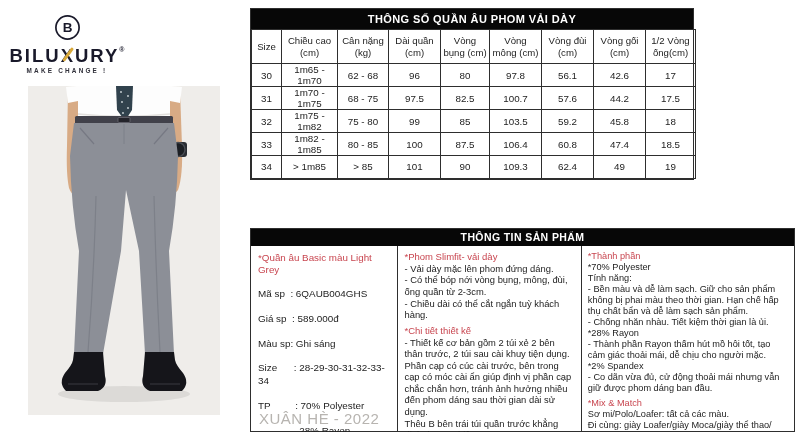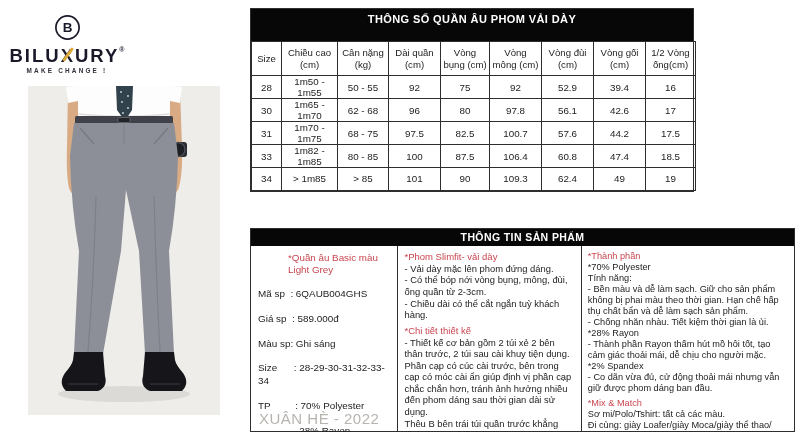--- a/index.html
+++ b/index.html
@@ -21,37 +21,37 @@
   .gold-slash{position:absolute;left:-1px;top:7px;width:16px;height:2.6px;
     background:var(--gold);transform:rotate(-54deg);border-radius:2px;pointer-events:none;}
   .tagline{margin-top:2px;font-size:6.4px;font-weight:bold;letter-spacing:2.2px;color:#30303a;}
 
   
   .photo{position:absolute;left:28px;top:86px;width:192px;height:329px;}
 
   
   .size-wrap{position:absolute;left:250px;top:8px;width:444px;border:1px solid var(--table-border);}
   .bar{background:var(--bar-black);color:#fff;font-weight:bold;text-align:center;
-    font-size:11px;letter-spacing:.4px;height:32px;line-height:20px;}
+    font-size:11px;letter-spacing:.4px;height:20px;line-height:20px;}
   table{border-collapse:collapse;table-layout:fixed;width:100%;}
   th,td{border:1px solid var(--table-border);text-align:center;vertical-align:middle;}
   th{font-weight:normal;font-size:9.6px;line-height:1.18;height:34px;padding:1px 1px;}
   td{font-size:9.8px;height:22.5px;padding:0 1px;}
 
   
   .info-wrap{position:absolute;left:250px;top:228px;width:545px;height:204px;
     border:1px solid var(--table-border);background:#fff;}
   .bar2{background:var(--bar-black);color:#fff;font-weight:bold;text-align:center;
     font-size:10.5px;letter-spacing:.4px;height:17px;line-height:17px;}
   .info-cols{display:flex;height:186px;}
   .icol{height:100%;overflow:hidden;position:relative;}
   .icol1{width:147px;padding:6px 5px 6px 7px;}
   .icol2{width:184px;border-left:1px solid var(--table-border);padding:5px 6px;}
   .icol3{width:214px;border-left:1px solid var(--table-border);padding:5px 6px;}
-  .red-head{color:var(--accent-red);font-size:9.8px;line-height:1.25;margin-left:30px;}
+  .red-head{color:var(--accent-red);font-size:9.8px;line-height:1.25;}
   .c1-line{font-size:9.9px;line-height:1.28;margin-top:12px;white-space:pre-wrap;}
   .c1-footer{position:absolute;left:8px;bottom:5px;color:var(--footer-grey);
     font-size:15px;letter-spacing:.5px;}
   .sec-head{color:var(--accent-red);font-size:9.5px;line-height:1.25;}
   .sec-head.gap{margin-top:4px;}
   .sec-line{font-size:9.4px;line-height:1.23;}
   .icol3 .sec-line,.icol3 .sec-head{font-size:9.2px;line-height:1.2;}
 </style>
 </head>
 <body>
@@ -126,51 +126,51 @@
             <th>Dài quần (cm)</th>
             <th>Vòng bụng (cm)</th>
             <th>Vòng mông (cm)</th>
             <th>Vòng đùi (cm)</th>
             <th>Vòng gối (cm)</th>
             <th>1/2 Vòng ống(cm)</th>
           </tr>
         </thead>
       <tbody>
           <tr>
-            <td>28</td>
-            <td>1m50 - 1m55</td>
-            <td>50 - 55</td>
-            <td>92</td>
-            <td>75</td>
-            <td>92</td>
-            <td>52.9</td>
-            <td>39.4</td>
-            <td>16</td>
-          </tr>
-          <tr>
             <td>30</td>
             <td>1m65 - 1m70</td>
             <td>62 - 68</td>
             <td>96</td>
             <td>80</td>
             <td>97.8</td>
             <td>56.1</td>
             <td>42.6</td>
             <td>17</td>
           </tr>
           <tr>
             <td>31</td>
             <td>1m70 - 1m75</td>
             <td>68 - 75</td>
             <td>97.5</td>
             <td>82.5</td>
             <td>100.7</td>
             <td>57.6</td>
             <td>44.2</td>
             <td>17.5</td>
+          </tr>
+          <tr>
+            <td>32</td>
+            <td>1m75 - 1m82</td>
+            <td>75 - 80</td>
+            <td>99</td>
+            <td>85</td>
+            <td>103.5</td>
+            <td>59.2</td>
+            <td>45.8</td>
+            <td>18</td>
           </tr>
           <tr>
             <td>33</td>
             <td>1m82 - 1m85</td>
             <td>80 - 85</td>
             <td>100</td>
             <td>87.5</td>
             <td>106.4</td>
             <td>60.8</td>
             <td>47.4</td>
@@ -220,19 +220,19 @@
           <div class="sec-head">*Thành phần</div>
           <div class="sec-line">*70% Polyester</div>
           <div class="sec-line">Tính năng:</div>
           <div class="sec-line">- Bền màu và dễ làm sạch. Giữ cho sản phẩm không bị phai màu theo thời gian. Hạn chế hấp thụ chất bẩn và dễ làm sạch sản phẩm.</div>
           <div class="sec-line">- Chống nhăn nhàu. Tiết kiệm thời gian là ủi.</div>
           <div class="sec-line">*28% Rayon</div>
           <div class="sec-line">- Thành phần Rayon thấm hút mồ hôi tốt, tạo cảm giác thoải mái, dễ chịu cho người mặc.</div>
           <div class="sec-line">*2% Spandex</div>
           <div class="sec-line">- Co dãn vừa đủ, cử động thoải mái nhưng vẫn giữ được phom dáng ban đầu.</div>
           <div class="sec-head gap">*Mix &amp; Match</div>
-          <div class="sec-line">Sơ mi/Polo/Tshirt: tất cả các màu.</div>
+          <div class="sec-line">Sơ mi/Polo/Loafer: tất cả các màu.</div>
           <div class="sec-line">Đi cùng: giày Loafer/giày Moca/giày thể thao/ boots.</div>
         </div>
     </div>
   </div>
 
 </div>
 
 </body></html>

